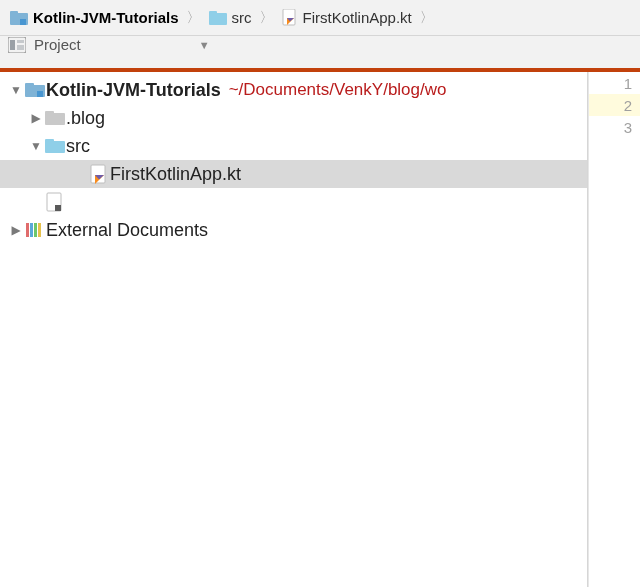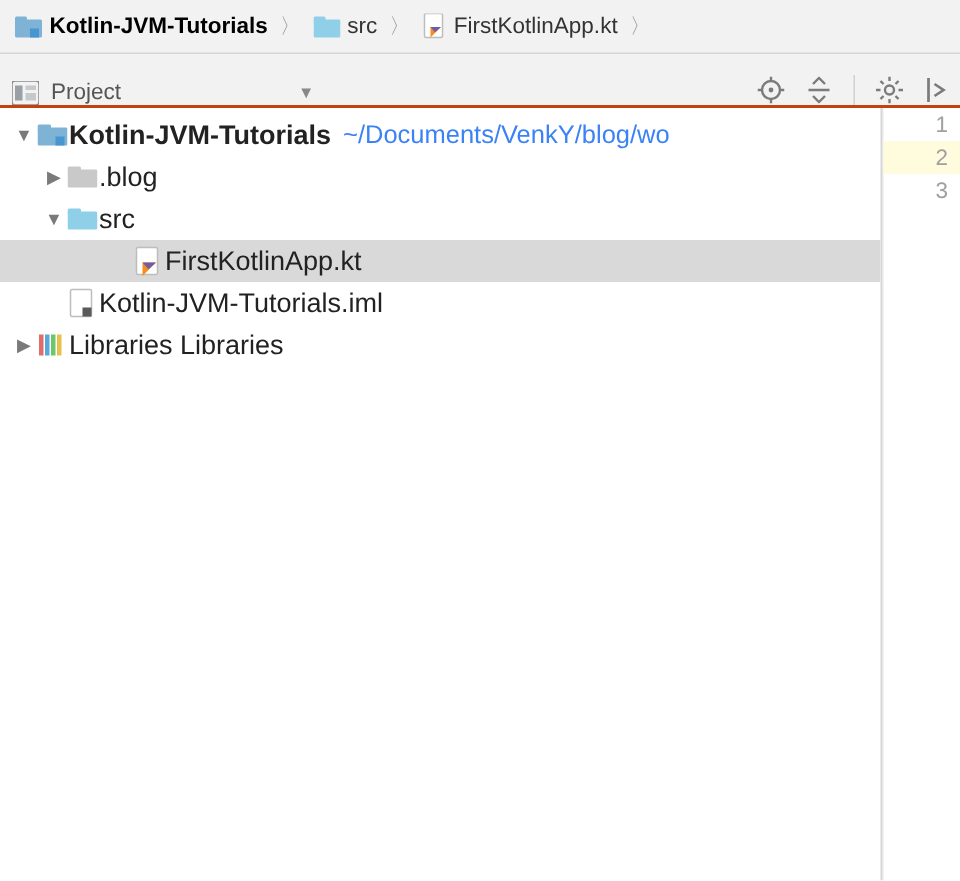--- a/index.html
+++ b/index.html
@@ -28,26 +28,27 @@
     align-items: center;
     gap: 5px;
     padding: 0 6px;
     height: 100%;
   }
   .crumb-text { color: #333; }
   .crumb-text.bold { font-weight: 700; color: #000; }
   .chev { color: #9a9a9a; font-size: 14px; padding: 0 2px; }
   .toolbar {
     display: flex;
-    align-items: flex-end;
+    align-items: flex-start;
     height: 36px;
     background: #f2f2f2;
-    border-bottom: 2px solid #c2410c;
+    border-bottom: 4px solid #c2410c;
     padding: 0 8px;
     gap: 10px;
+    flex-direction: column;
   }
   .toolbar .left { display: flex; align-items: center; gap: 8px; }
   .toolbar .spacer { flex: 1; }
   .tool-label { color: #555; }
   .tool-dd { color: #888; font-size: 11px; margin-left:110px;}
   .tool-icons { display: flex; align-items: center; gap: 14px; color: #7b7b7b; }
   .tool-icons .sep { width: 1px; height: 20px; background: #d0d0d0; }
   .icon { display: inline-flex; align-items: center; justify-content: center; }
   .body-row { display: flex; flex: 1; min-height: 0; }
   .tree-pane {
@@ -65,21 +66,21 @@
     height: 28px;
     padding-left: 8px;
     white-space: nowrap;
   }
   .tree-row.selected { background: #d9d9d9; }
   .twisty { width: 16px; display: inline-flex; justify-content: center; color: #7a7a7a; font-size: 12px; }
   .blank { width: 16px; display: inline-block; }
   .node-icon { width: 22px; display: inline-flex; align-items: center; justify-content: center; }
   .node-text { color: #222; }
   .node-text.bold { font-weight: 700; }
-  .node-path { color: #3b82f6; font-size: 17px; margin-left: 8px; }
+  .node-path { color: #b91c1c; font-size: 17px; margin-left: 8px; }
   .indent-0 { padding-left: 8px; }
   .indent-1 { padding-left: 28px; }
   .indent-2 { padding-left: 72px; }
   .gutter {
     flex: 1;
     background: #fff;
     border-left: 1px solid #e7e7e7;
     position: relative;
     font-size: 15px;
     color: #a0a0a0;
@@ -244,34 +245,33 @@
         </div>
 
         <div class="tree-row indent-1">
           <span class="blank"></span>
           <span class="node-icon">
             <svg width="18" height="20">
                 <rect x="1" y="1" width="14" height="18" rx="1" fill="#fff" stroke="#bdbdbd"></rect>
                 <rect x="9" y="13" width="6" height="6" fill="#5a5a5a"></rect>
               </svg>
           </span>
-          <span class="node-text">Kotlin-JVM-Tutorials.iml</span>
         </div>
 
         <div class="tree-row indent-0">
           <span class="twisty">▶</span>
           <span class="node-icon">
             <svg width="20" height="18">
                 <rect x="1" y="2" width="3" height="14" fill="#e06c6c"></rect>
                 <rect x="5" y="2" width="3" height="14" fill="#5aa8d8"></rect>
                 <rect x="9" y="2" width="3" height="14" fill="#6cc76c"></rect>
                 <rect x="13" y="2" width="3" height="14" fill="#e6c14d"></rect>
               </svg>
           </span>
-          <span class="node-text">Libraries Libraries</span>
+          <span class="node-text">External Documents</span>
         </div>
 
       </div>
     </div>
 
     <div class="gutter">
       <div class="gutter-row">1</div>
       <div class="gutter-row hl">2</div>
       <div class="gutter-row">3</div>
     </div>

